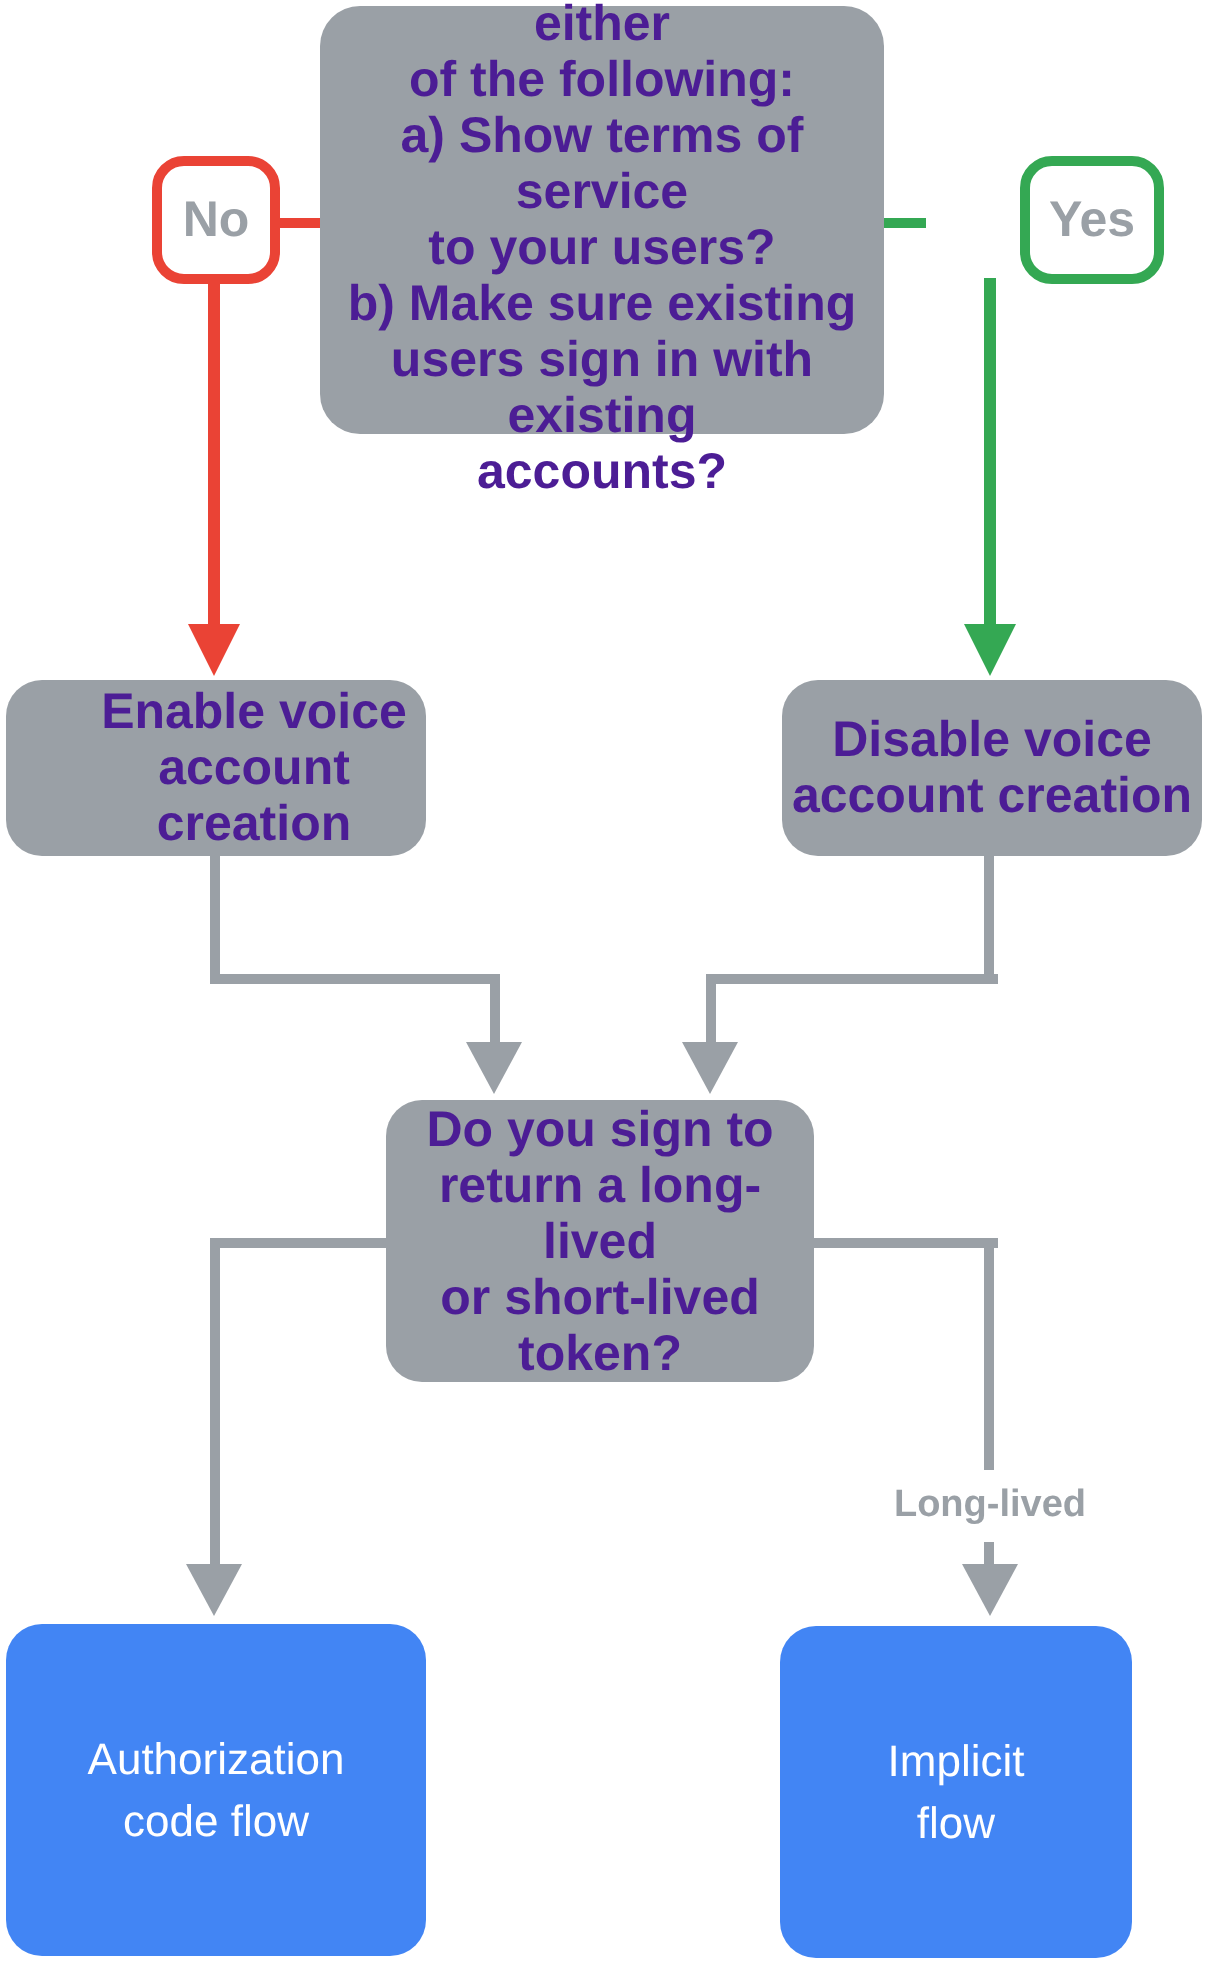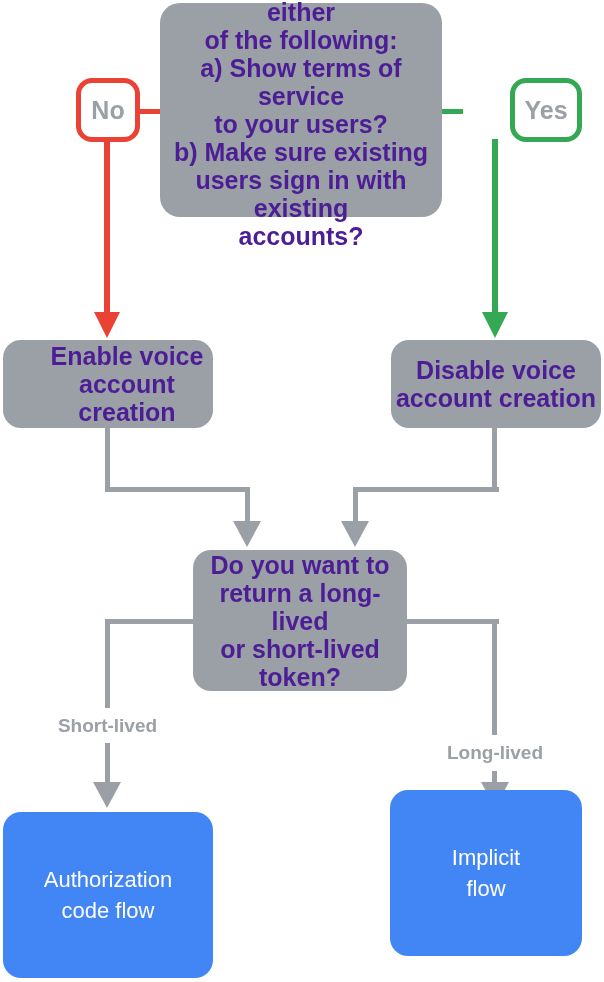--- a/index.html
+++ b/index.html
@@ -123,21 +123,21 @@
   .edge-short-v       { left: 105px; top: 619px; width: 5px;   height: 166px; }
   .label-short        { left: 22px;  top: 708px; width: 171px; height: 35px; }
   .arrow-short        { left: 93px;  top: 782px; }
 
   .edge-long-h        { left: 407px; top: 619px; width: 92px;  height: 5px; }
   .edge-long-v        { left: 492px; top: 619px; width: 5px;   height: 166px; }
   .label-long         { left: 410px; top: 707px; width: 170px; height: 36px; margin-top: 28px; }
   .arrow-long         { left: 481px; top: 782px; }
 
   .box-auth           { left: 3px;   top: 812px; width: 210px; height: 166px; }
-  .box-implicit       { left: 390px; top: 790px; width: 192px; height: 166px; }
+  .box-implicit       { left: 390px; top: 813px; width: 176px; height: 166px; }
 </style>
 </head>
 <body>
 
 <div class="canvas">
 
   <div class="node gray-node box-top-question">Do you want to do either
 of the following:
 a) Show terms of service
 to your users?
@@ -163,28 +163,27 @@
   <div class="edge edge-enable-v"></div>
   <div class="edge edge-enable-h"></div>
   <div class="edge edge-enable-drop"></div>
   <div class="arrowhead arrow-enable"></div>
 
   <div class="edge edge-disable-v"></div>
   <div class="edge edge-disable-h"></div>
   <div class="edge edge-disable-drop"></div>
   <div class="arrowhead arrow-disable"></div>
 
-  <div class="node gray-node box-token">Do you want to
+  <div class="node gray-node box-token">Do you sign to
 return a long-lived
 or short-lived
 token?</div>
 
   <div class="edge edge-short-h"></div>
   <div class="edge edge-short-v"></div>
-  <div class="edge-label label-short">Short-lived</div>
   <div class="arrowhead arrow-short"></div>
 
   <div class="edge edge-long-h"></div>
   <div class="edge edge-long-v"></div>
   <div class="edge-label label-long">Long-lived</div>
   <div class="arrowhead arrow-long"></div>
 
   <div class="node blue-node box-auth">Authorization
 code flow</div>
   <div class="node blue-node box-implicit">Implicit

